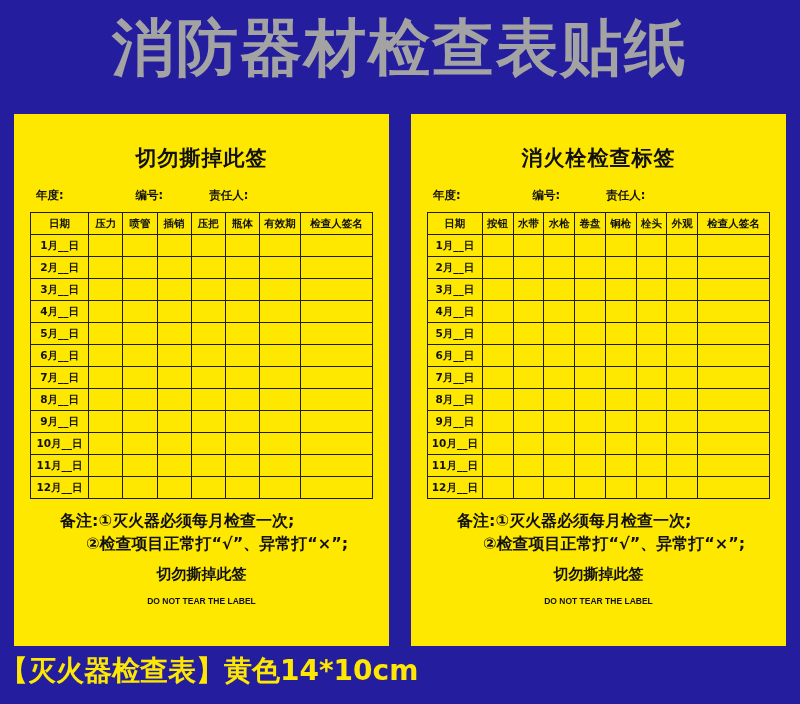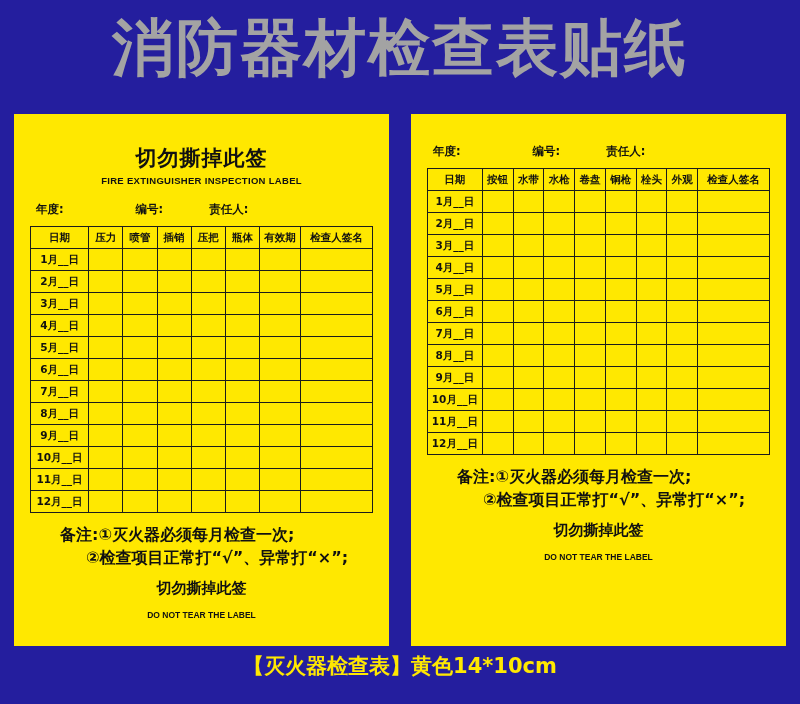--- a/index.html
+++ b/index.html
@@ -120,41 +120,39 @@
     font-size:8.5px;
     font-weight:bold;
     color:#111;
     font-family:"Liberation Sans", sans-serif;
   }
   .captions{
     position:absolute;
     left:0;right:0;
     top:652px;
     display:flex;
-    justify-content:center;
     gap:22px;
     color:#ffe800;
-    font-size:21px;
+    font-size:28px;
     font-weight:bold;
     white-space:nowrap;
     font-family:"DejaVu Sans", sans-serif;
   }
 </style>
 </head>
 <body>
 
 <div class="page">
 
   <div class="main-title">消防器材检查表贴纸</div>
 
   <div class="cards">
 
     <div class="card">
       <div class="card-title">切勿撕掉此签</div>
-      <div class="card-subtitle">FIRE EXTINGUISHER INSPECTION LABEL</div>
 
       <div class="meta-row">
         <span class="meta-item m1">年度:</span>
         <span class="meta-item m2">编号:</span>
         <span class="meta-item m3">责任人:</span>
       </div>
 
       <table class="chk">
         <colgroup>
           <col style="width:17%">
@@ -305,20 +303,21 @@
       <div class="notes">
         <div>备注:①灭火器必须每月检查一次;</div>
         <div class="n2">②检查项目正常打“√”、异常打“×”;</div>
       </div>
 
       <div class="warn">切勿撕掉此签</div>
       <div class="warn-en">DO NOT TEAR THE LABEL</div>
     </div>
 
     <div class="card">
+      <div class="card-title">消火栓检查标签</div>
 
       <div class="meta-row">
         <span class="meta-item m1">年度:</span>
         <span class="meta-item m2">编号:</span>
         <span class="meta-item m3">责任人:</span>
       </div>
 
       <table class="chk">
         <colgroup>
           <col style="width:16%">

